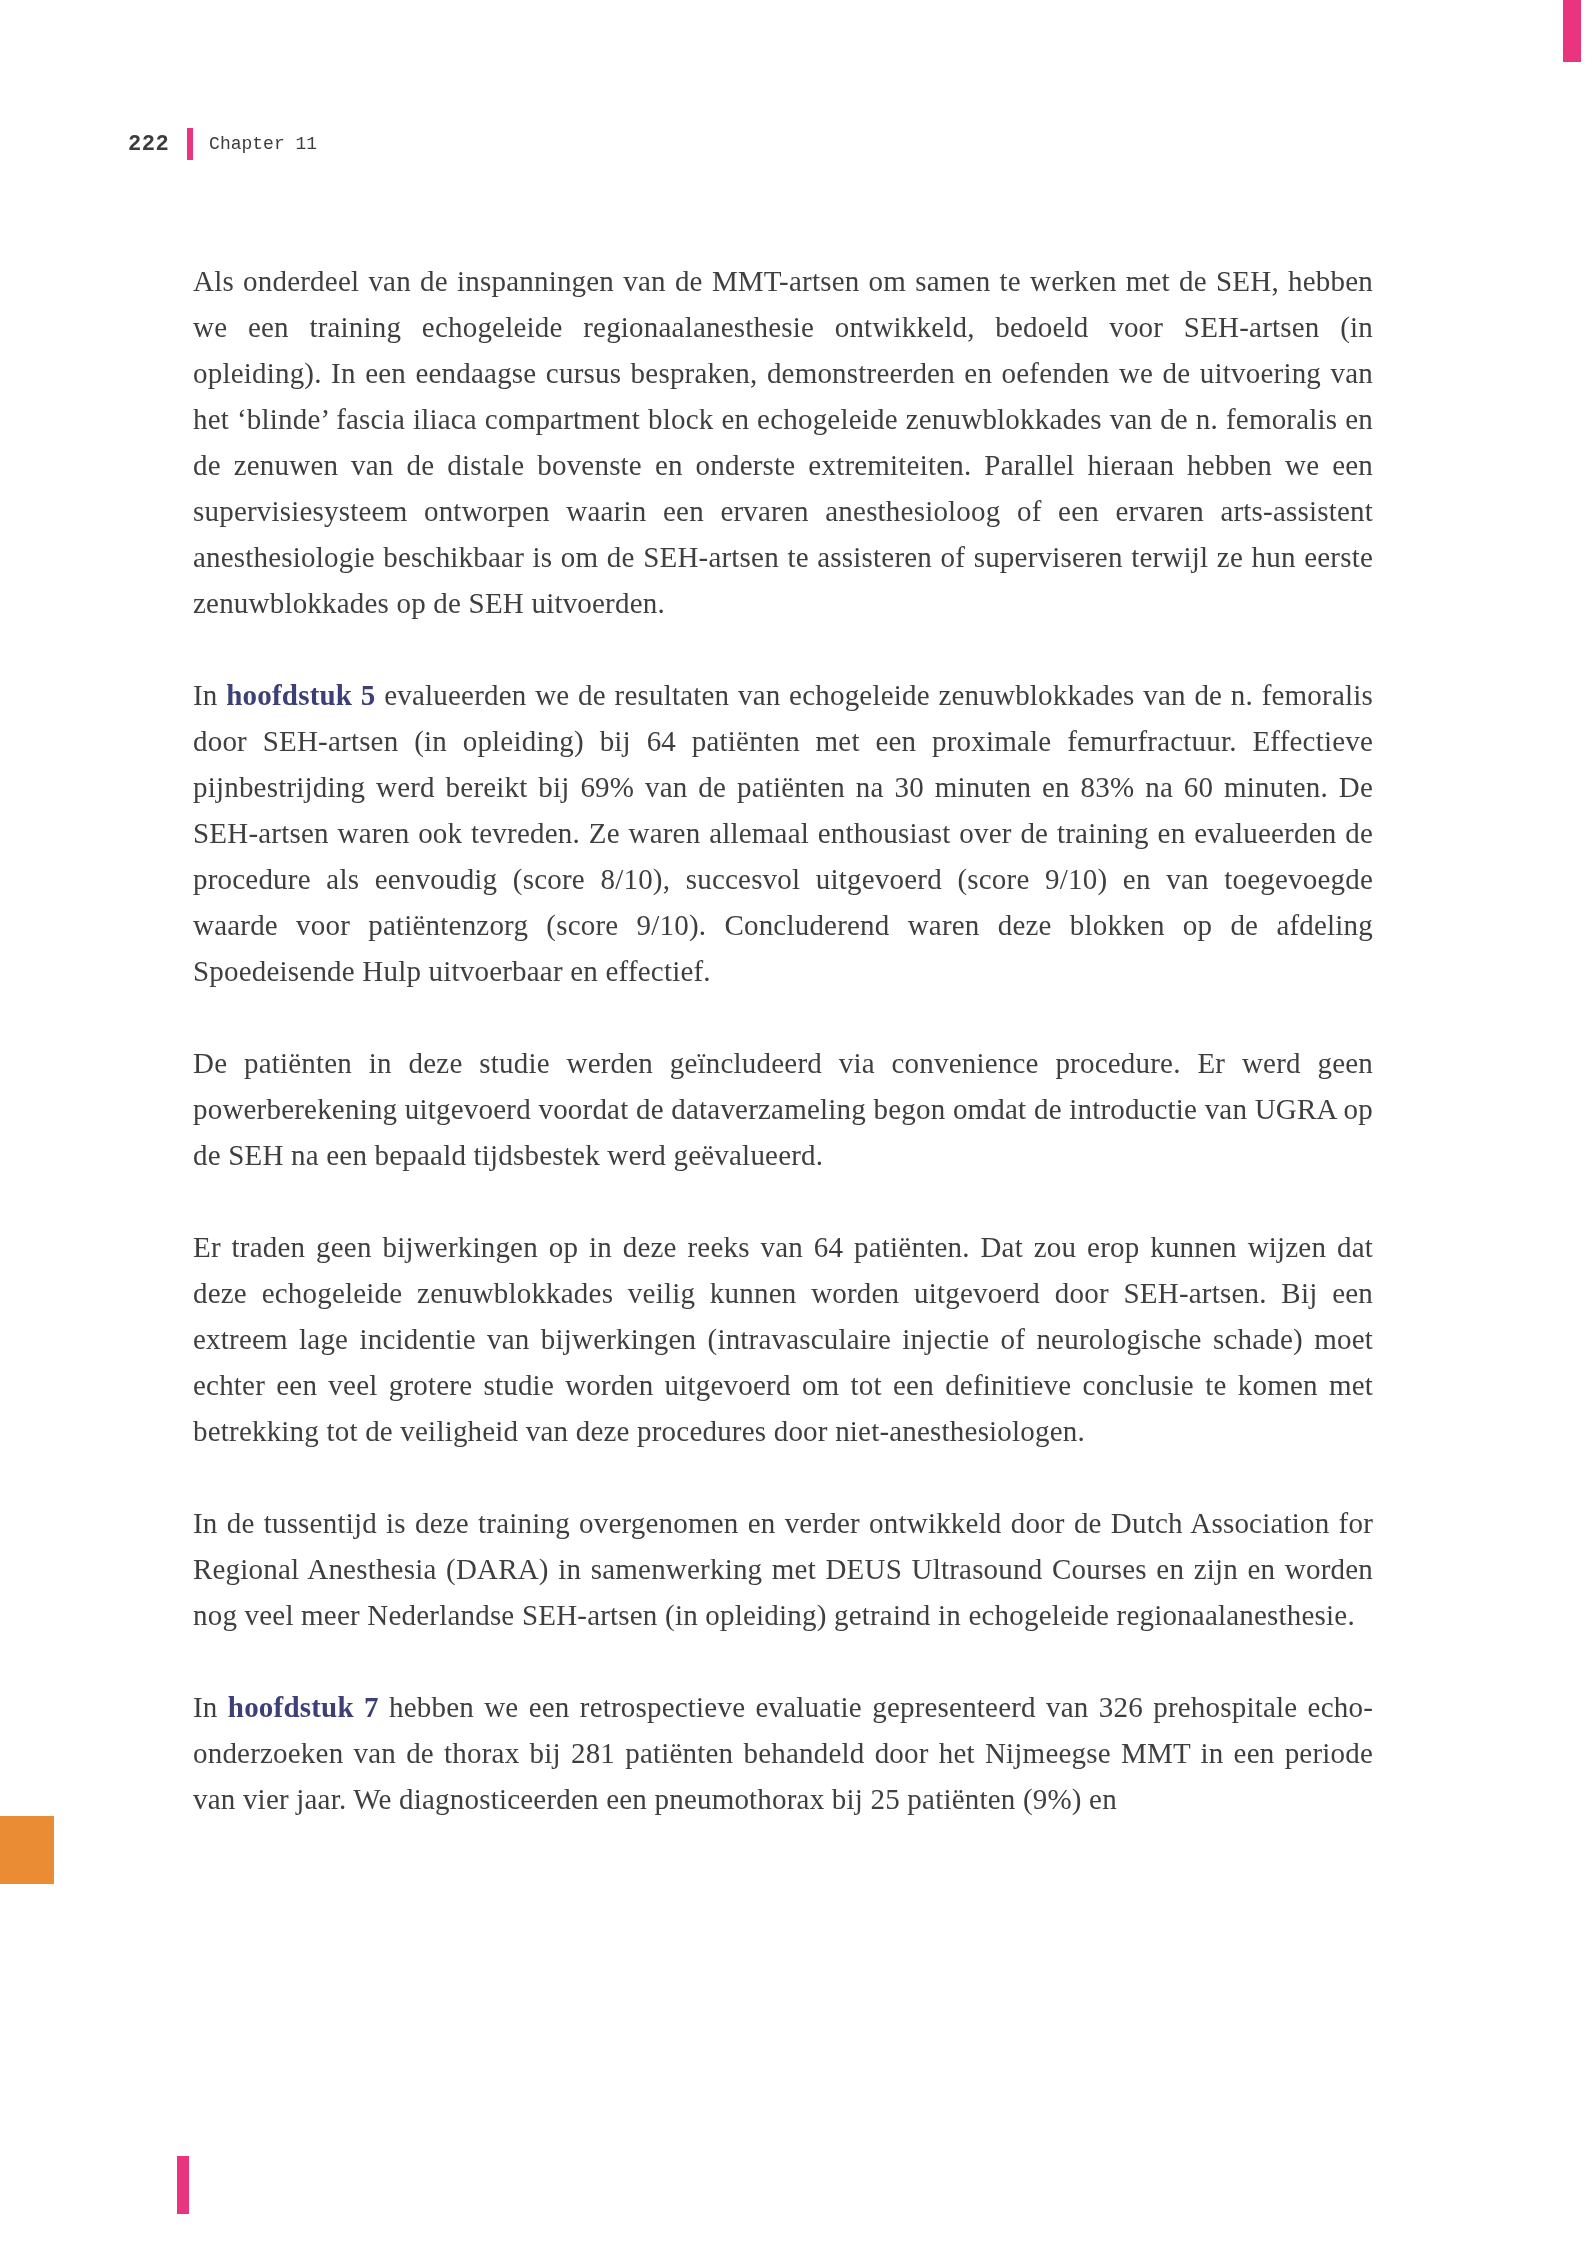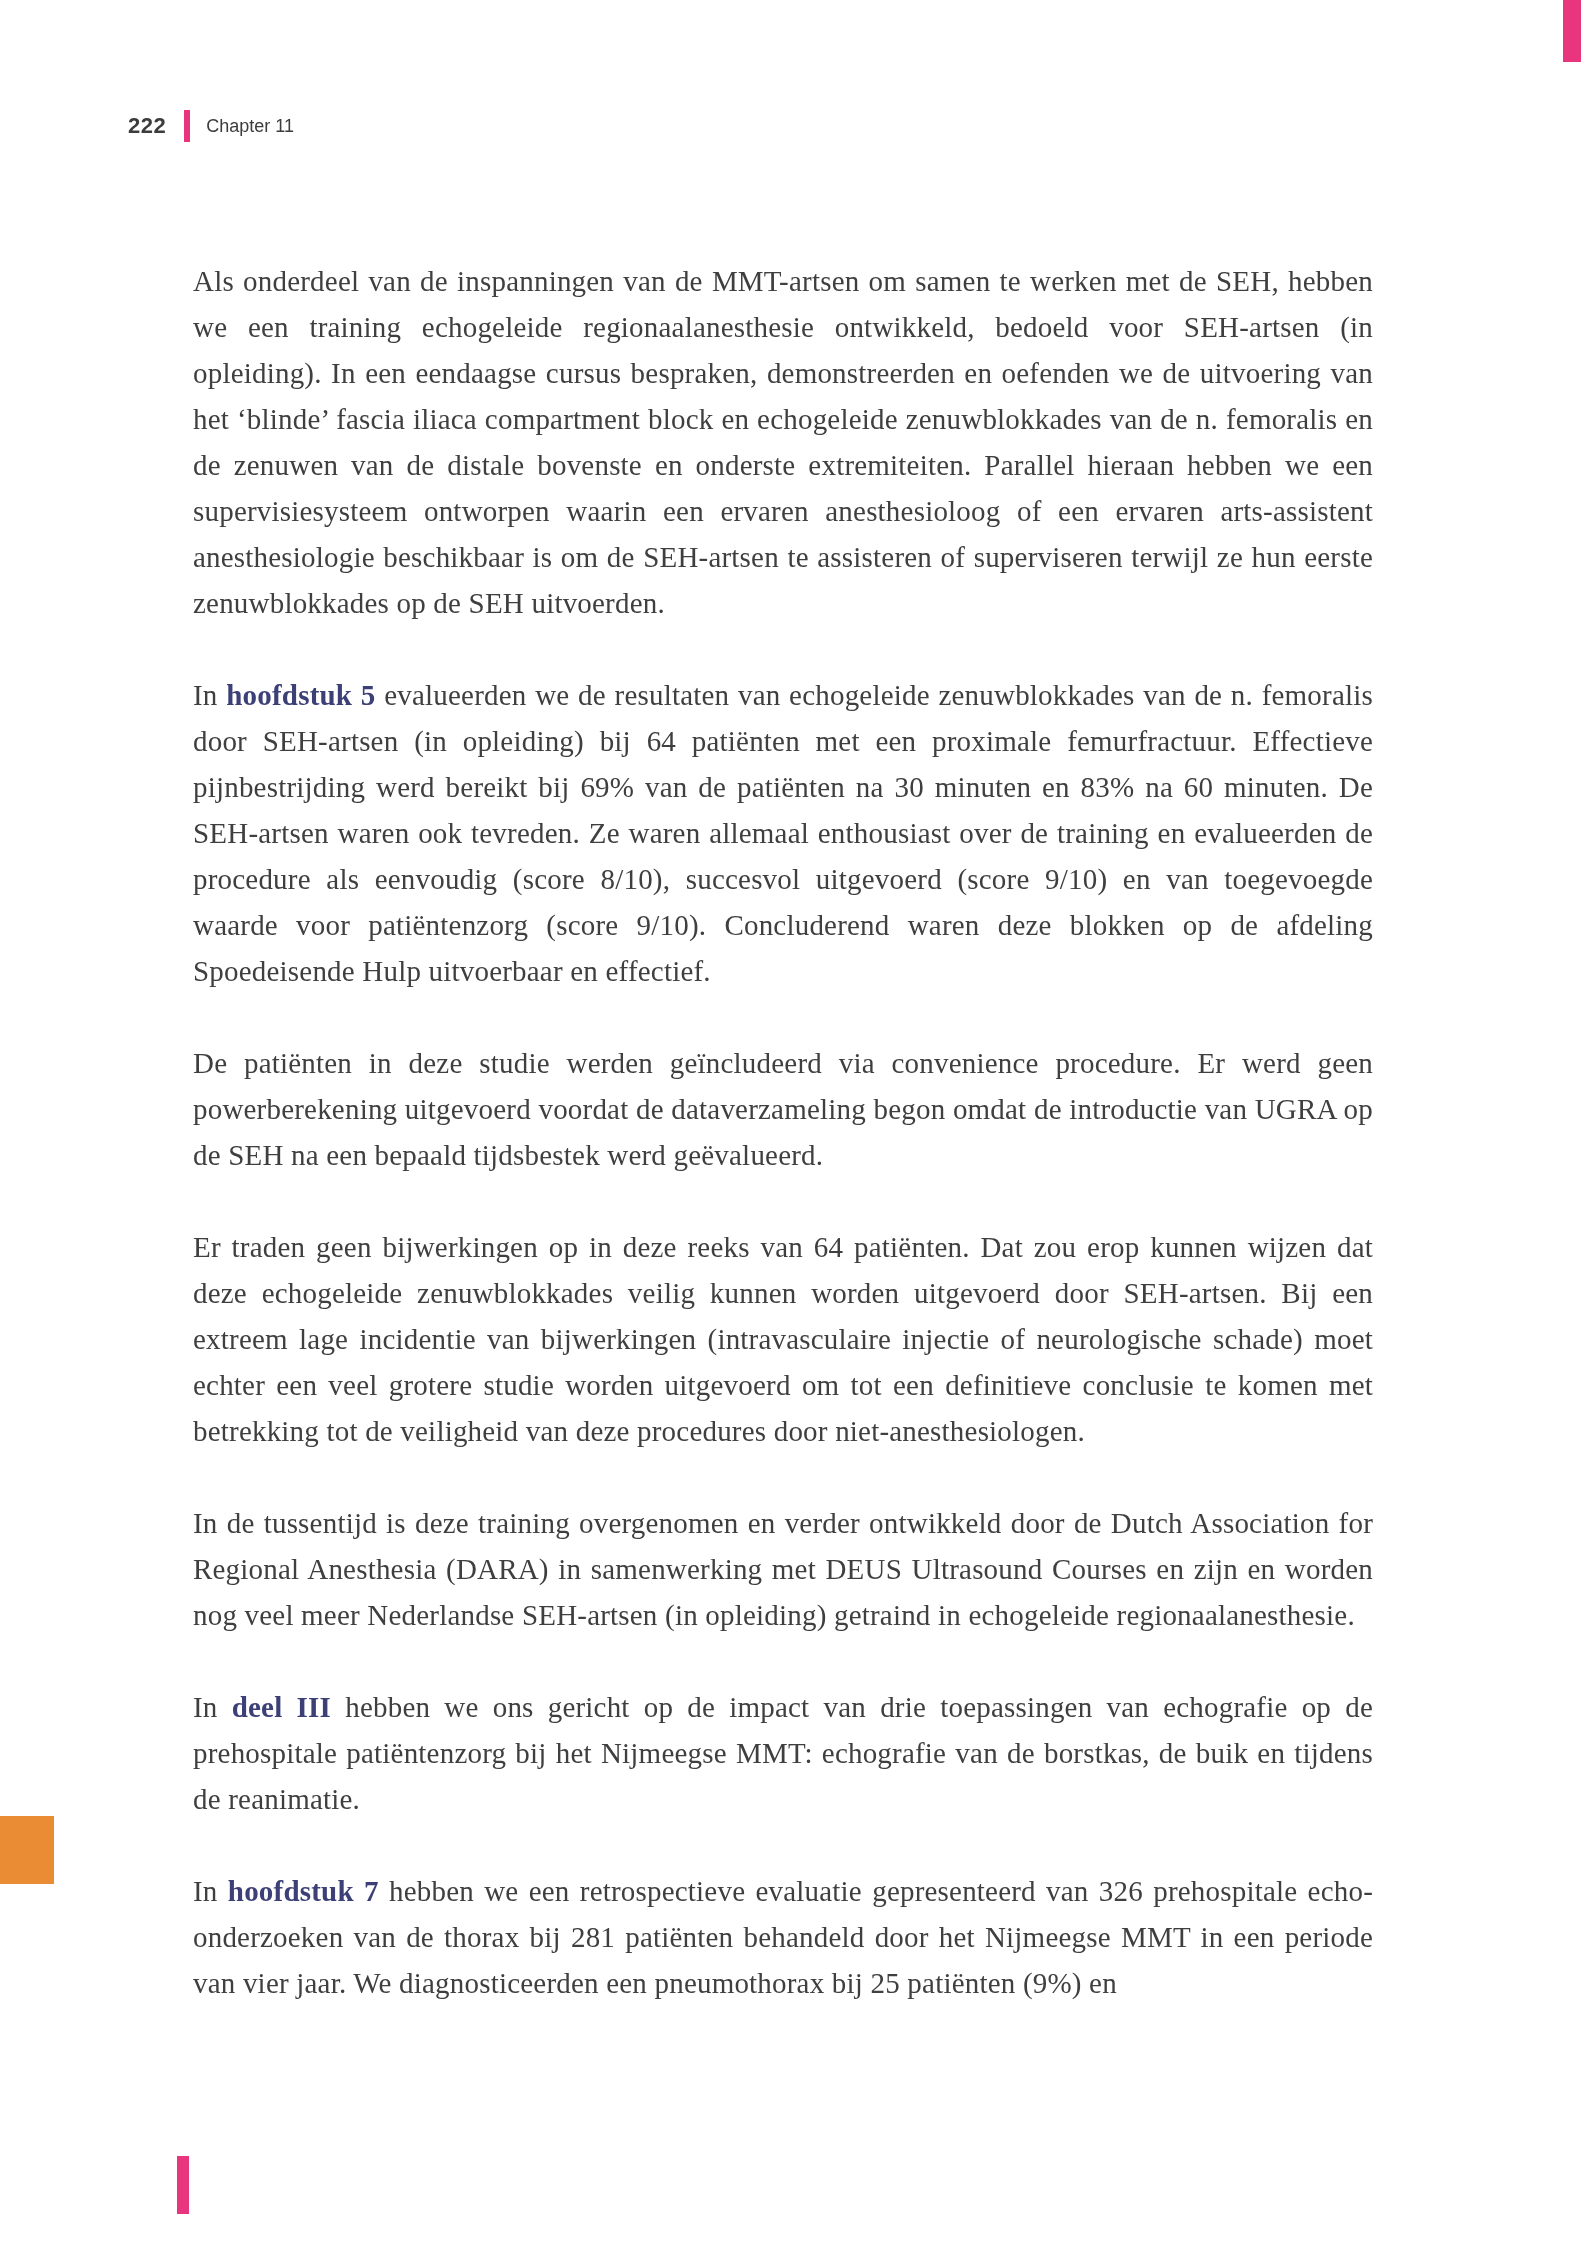--- a/index.html
+++ b/index.html
@@ -37,25 +37,25 @@
     left: 177px;
     top: 2156px;
     width: 12px;
     height: 58px;
     background: var(--accent-pink, #E8357D);
   }
 
   
   .running-header {
     position: absolute;
-    top: 110px;
+    top: 128px;
     left: 128px;
     display: flex;
     align-items: center;
-    font-family: Liberation Sans, sans-serif;
+    font-family: Liberation Mono, monospace;
     color: #3c3c3c;
   }
   .page-number {
     font-weight: bold;
     font-size: 22px;
     letter-spacing: 0.5px;
   }
   .header-bar {
     width: 6px;
     height: 32px;
@@ -105,15 +105,14 @@
   <span class="header-bar"></span>
   <span class="chapter-label">Chapter 11</span>
 </div>
 
 <main class="body-text">
     <p class="para"><span class="seg-normal">Als onderdeel van de inspanningen van de MMT-artsen om samen te werken met de SEH, hebben we een training echogeleide regionaalanesthesie ontwikkeld, bedoeld voor SEH-artsen (in opleiding). In een eendaagse cursus bespraken, demonstreerden en oefenden we de uitvoering van het ‘blinde’ </span><span class="seg-italic">fascia iliaca compartment block</span><span class="seg-normal"> en echogeleide zenuwblokkades van de n. femoralis en de zenuwen van de distale bovenste en onderste extremiteiten. Parallel hieraan hebben we een supervisiesysteem ontworpen waarin een ervaren anesthesioloog of een ervaren arts-assistent anesthesiologie beschikbaar is om de SEH-artsen te assisteren of superviseren terwijl ze hun eerste zenuwblokkades op de SEH uitvoerden.</span></p>
     <p class="para"><span class="seg-normal">In </span><span class="seg-accent">hoofdstuk 5</span><span class="seg-normal"> evalueerden we de resultaten van echogeleide zenuwblokkades van de n. femoralis door SEH-artsen (in opleiding) bij 64 patiënten met een proximale femurfractuur. Effectieve pijnbestrijding werd bereikt bij 69% van de patiënten na 30 minuten en 83% na 60 minuten. De SEH-artsen waren ook tevreden. Ze waren allemaal enthousiast over de training en evalueerden de procedure als eenvoudig (score 8/10), succesvol uitgevoerd (score 9/10) en van toegevoegde waarde voor patiëntenzorg (score 9/10). Concluderend waren deze blokken op de afdeling Spoedeisende Hulp uitvoerbaar en effectief.</span></p>
     <p class="para"><span class="seg-normal">De patiënten in deze studie werden geïncludeerd via </span><span class="seg-italic">convenience procedure</span><span class="seg-normal">. Er werd geen powerberekening uitgevoerd voordat de dataverzameling begon omdat de introductie van UGRA op de SEH na een bepaald tijdsbestek werd geëvalueerd.</span></p>
     <p class="para"><span class="seg-normal">Er traden geen bijwerkingen op in deze reeks van 64 patiënten. Dat zou erop kunnen wijzen dat deze echogeleide zenuwblokkades veilig kunnen worden uitgevoerd door SEH-artsen. Bij een extreem lage incidentie van bijwerkingen (intravasculaire injectie of neurologische schade) moet echter een veel grotere studie worden uitgevoerd om tot een definitieve conclusie te komen met betrekking tot de veiligheid van deze procedures door niet-anesthesiologen.</span></p>
     <p class="para"><span class="seg-normal">In de tussentijd is deze training overgenomen en verder ontwikkeld door de Dutch Association for Regional Anesthesia (DARA) in samenwerking met DEUS Ultrasound Courses en zijn en worden nog veel meer Nederlandse SEH-artsen (in opleiding) getraind in echogeleide regionaalanesthesie.</span></p>
-    <p class="para"><span class="seg-normal">In </span><span class="seg-accent">deel III</span><span class="seg-normal"> hebben we ons gericht op de impact van drie toepassingen van echografie op de prehospitale patiëntenzorg bij het Nijmeegse MMT: echografie van de borstkas, de buik en tijdens de reanimatie.</span></p>
     <p class="para"><span class="seg-normal">In </span><span class="seg-accent">hoofdstuk 7</span><span class="seg-normal"> hebben we een retrospectieve evaluatie gepresenteerd van 326 prehospitale echo-onderzoeken van de thorax bij 281 patiënten behandeld door het Nijmeegse MMT in een periode van vier jaar. We diagnosticeerden een pneumothorax bij 25 patiënten (9%) en</span></p>
   </main>
 
 </body></html>

